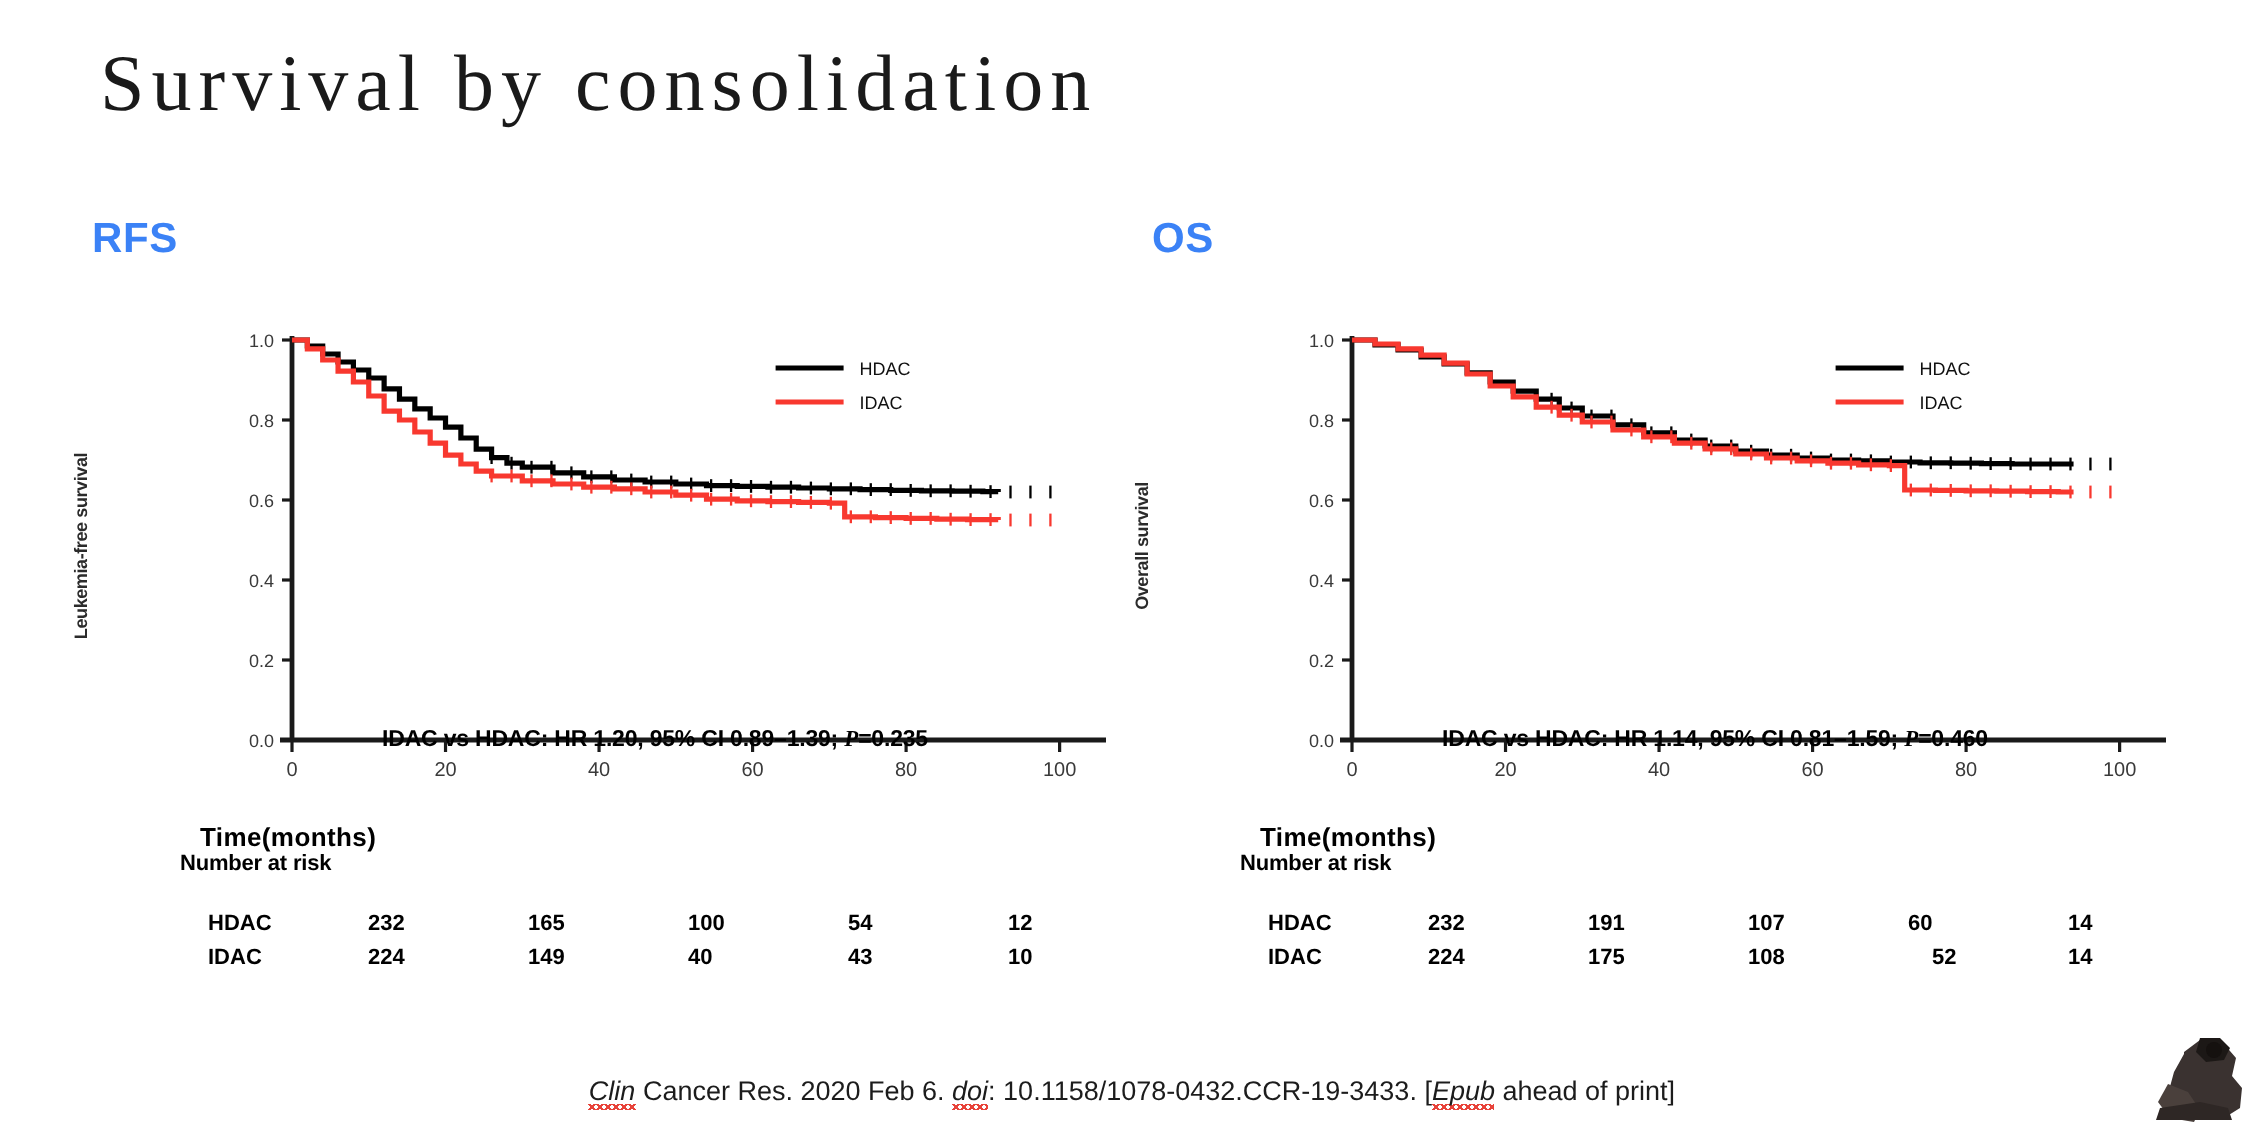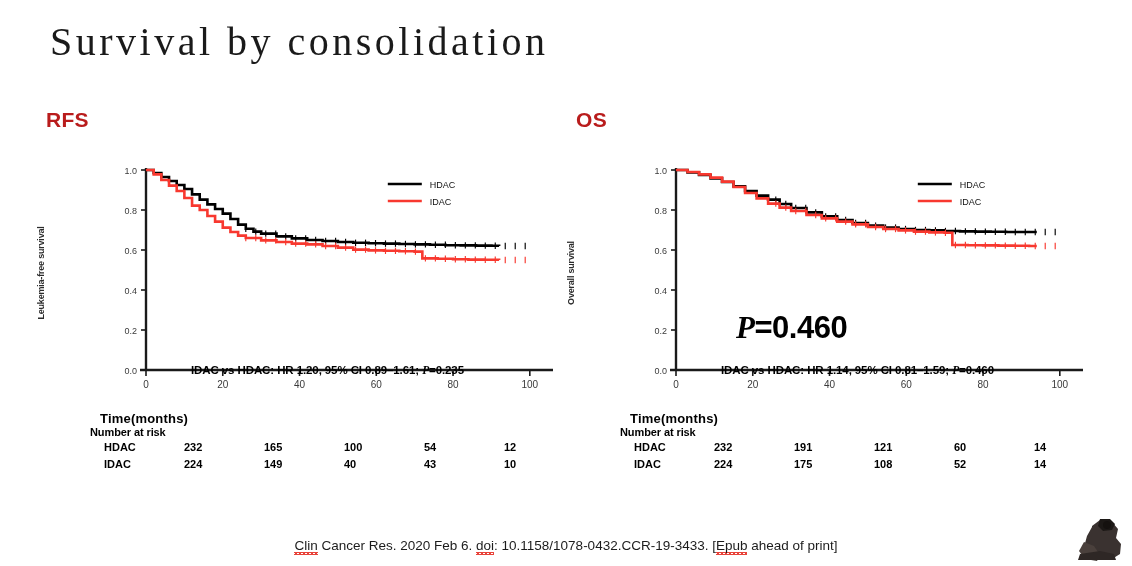--- a/index.html
+++ b/index.html
@@ -40,21 +40,21 @@
   #panel-rfs { left: 38px; }
   #panel-os  { left: 568px; }
 
   .panel-heading {
     position: absolute;
     left: 8px;
     top: 0px;
     font-size: 21px;
     font-weight: bold;
     letter-spacing: 0.3px;
-    color: #b91c1c;
+    color: #3b82f6;
   }
 
   
   .plot {
     position: absolute;
     left: 62px;
     top: 56px;
     width: 455px;
     height: 240px;
   }
@@ -128,21 +128,21 @@
     position: absolute;
     left: 28px;
     top: 318px;
     width: 500px;
     font-size: 11px;
     font-weight: bold;
   }
   .risk-title {
     font-size: 11px;
     font-weight: bold;
-    margin-bottom: 3px;
+    margin-bottom: 18px;
     letter-spacing: -0.1px;
     padding-left: 24px;
   }
   .risk-row {
     display: block;
     position: relative;
     height: 17px;
   }
   .risk-label {
     position: absolute;
@@ -164,20 +164,21 @@
     white-space: nowrap;
   }
   .sp {
     background-image:
       linear-gradient(45deg, transparent 40%, #e8433a 40%, #e8433a 60%, transparent 60%),
       linear-gradient(-45deg, transparent 40%, #e8433a 40%, #e8433a 60%, transparent 60%);
     background-size: 4px 3px;
     background-repeat: repeat-x;
     background-position: 0 100%;
     padding-bottom: 2px;
+    font-style: italic;
   }
 
   
   #csco-logo {
     position: absolute;
     left: 1040px;
     top: 516px;
     width: 86px;
     height: 46px;
   }
@@ -304,21 +305,21 @@
           <line x1="287.79999999999995" y1="37" x2="321.79999999999995" y2="37" stroke="#f8382f" stroke-width="2.6"></line>
           <text x="329.79999999999995" y="40.5" font-family="&quot;Liberation Sans&quot;, sans-serif" font-size="9" fill="#111">IDAC</text>
         </g>
       </svg>
     </div>
 
   <div class="x-axis-title">Time(months)</div>
 
 
   <div class="hr-note">
-    <span>IDAC vs HDAC: HR 1.20, 95% CI 0.89–1.61; </span><span class="pital">P</span><span>=0.235</span>
+    <span>IDAC vs HDAC: HR 1.20, 95% CI 0.89–1.39; </span><span class="pital">P</span><span>=0.235</span>
   </div>
 
   <div class="risk-table" id="risk-rfs">
     <div class="risk-title">Number at risk</div>
   <div class="risk-row">
         <span class="risk-label">HDAC</span>
         <span class="risk-cell" style="left: 118px;">232</span>
         <span class="risk-cell" style="left: 198px;">165</span>
         <span class="risk-cell" style="left: 278px;">100</span>
         <span class="risk-cell" style="left: 358px;">54</span>
@@ -438,44 +439,41 @@
           <line x1="287.79999999999995" y1="20" x2="321.79999999999995" y2="20" stroke="#000000" stroke-width="2.6"></line>
           <text x="329.79999999999995" y="23.5" font-family="&quot;Liberation Sans&quot;, sans-serif" font-size="9" fill="#111">HDAC</text>
           <line x1="287.79999999999995" y1="37" x2="321.79999999999995" y2="37" stroke="#f8382f" stroke-width="2.6"></line>
           <text x="329.79999999999995" y="40.5" font-family="&quot;Liberation Sans&quot;, sans-serif" font-size="9" fill="#111">IDAC</text>
         </g>
       </svg>
     </div>
 
   <div class="x-axis-title">Time(months)</div>
 
-  <div class="pvalue" id="pvalue-os">
-    <span class="pital">P</span><span>=0.460</span>
-  </div>
 
   <div class="hr-note">
     <span>IDAC vs HDAC: HR 1.14, 95% CI 0.81–1.59; </span><span class="pital">P</span><span>=0.460</span>
   </div>
 
   <div class="risk-table" id="risk-os">
     <div class="risk-title">Number at risk</div>
   <div class="risk-row">
         <span class="risk-label">HDAC</span>
         <span class="risk-cell" style="left: 118px;">232</span>
         <span class="risk-cell" style="left: 198px;">191</span>
-        <span class="risk-cell" style="left: 278px;">121</span>
+        <span class="risk-cell" style="left: 278px;">107</span>
         <span class="risk-cell" style="left: 358px;">60</span>
         <span class="risk-cell" style="left: 438px;">14</span>
       </div>
       <div class="risk-row">
         <span class="risk-label">IDAC</span>
         <span class="risk-cell" style="left: 118px;">224</span>
         <span class="risk-cell" style="left: 198px;">175</span>
         <span class="risk-cell" style="left: 278px; text-align: center;">108</span>
-        <span class="risk-cell" style="left: 358px;">52</span>
+        <span class="risk-cell" style="left: 370px;">52</span>
         <span class="risk-cell" style="left: 438px;">14</span>
       </div>
     </div>
 </div>
 
 <div id="citation">
   <span class="sp">Clin</span><span> Cancer Res. 2020 Feb 6. </span><span class="sp">doi</span><span>: 10.1158/1078-0432.CCR-19-3433. [</span><span class="sp">Epub</span><span> ahead of print]</span>
 </div>
 
 <div id="csco-logo">

